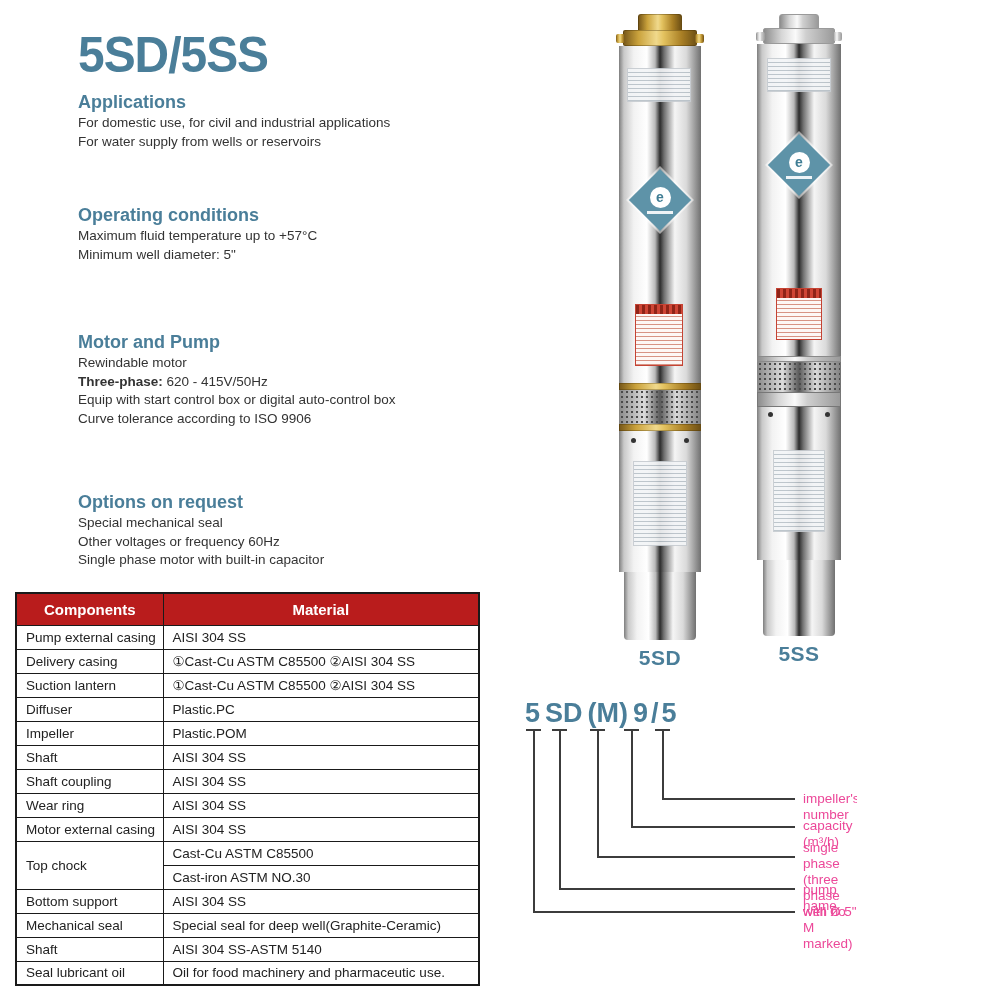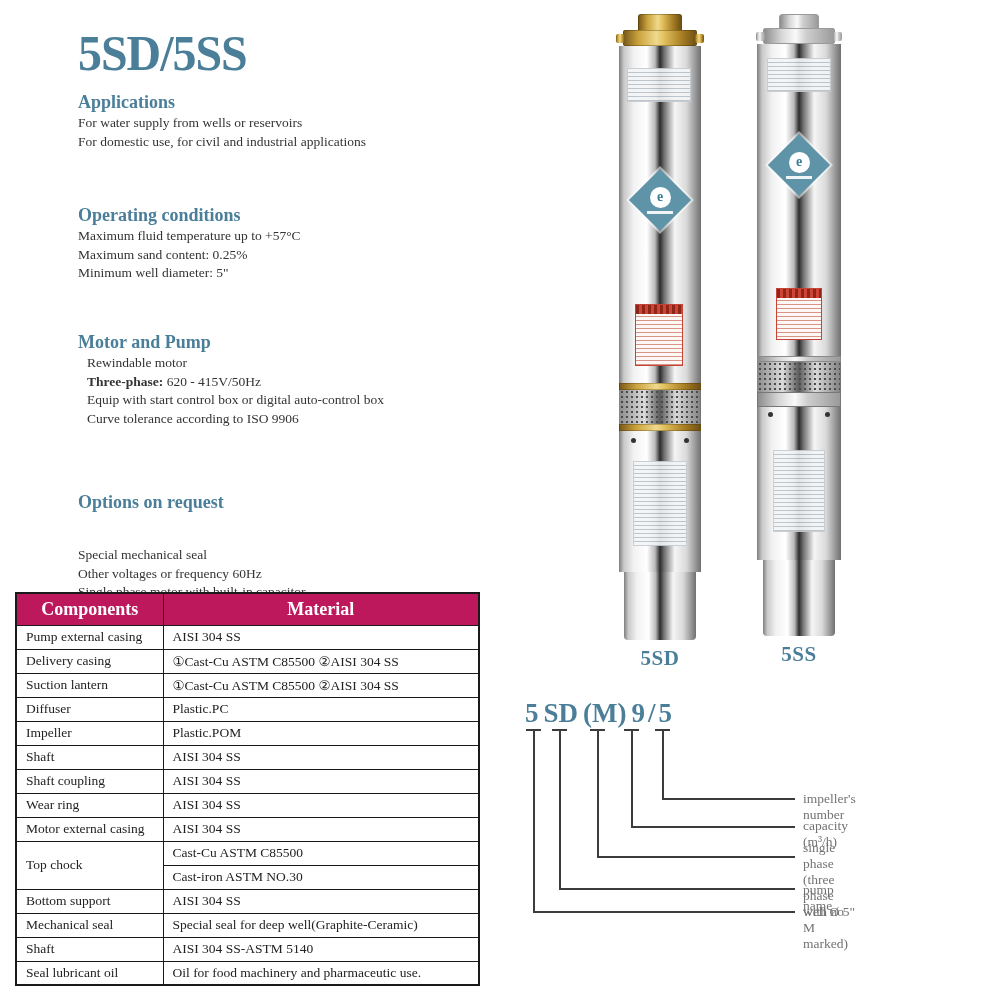--- a/index.html
+++ b/index.html
@@ -1,47 +1,47 @@
 <!DOCTYPE html>
 <html><head>
 <meta charset="utf-8">
 <style>
   * { margin:0; padding:0; box-sizing:border-box; }
   html,body { background:#ffffff; }
   body { font-family:"Liberation Sans", sans-serif; color:#3a3a3a; }
-  .page { position:relative; width:857px; height:1000px; background:#fff; overflow:hidden;font-family:Liberation Serif, serif; }
+  .page { position:relative; width:857px; height:1000px; background:#fff; overflow:hidden; }
 
   
   .doc-title {
     position:absolute; left:78px; top:24px;
     font-size:47px; font-weight:bold; letter-spacing:-1px;
     color:#4a7e99; transform:scale(1.02,1.08); transform-origin:left top;
   }
   .sec-head { position:absolute; font-size:18px; font-weight:bold; color:#4a7e99; }
   .sec-body { position:absolute; font-size:13.5px; color:#333; }
   .sec-body div { line-height:18.5px; }
   .b { font-weight:bold; }
 
   #app-head { left:78px; top:92px; }
   #app-body { left:78px; top:114px; }
   #op-head  { left:78px; top:205px; }
   #op-body  { left:78px; top:227px; }
   #mo-head  { left:78px; top:332px; }
-  #mo-body  { left:78px; top:354px;margin-left:9px; }
+  #mo-body  { left:78px; top:354px; }
   #opt-head { left:78px; top:492px; }
-  #opt-body { left:78px; top:514px;margin-top:32px; }
+  #opt-body { left:78px; top:514px; }
 
   
   .mat-table {
     position:absolute; left:15px; top:592px; width:465px;
     border-collapse:collapse; font-size:13.5px; color:#222;
     border:2px solid #1a1a1a;
   }
   .mat-table th {
-    background:#be185d; color:#fff; font-size:18px; font-weight:bold;
+    background:#b91c1c; color:#fff; font-size:15px; font-weight:bold;
     height:32px; border:1px solid #1a1a1a; text-align:center;
   }
   .mat-table td {
     height:24px; border:1px solid #1a1a1a; padding:1px 6px 1px 9px;
     white-space:nowrap; vertical-align:middle;
   }
   .mat-table td.c1 { width:147px; }
 
   
   .pump { position:absolute; }
@@ -90,39 +90,38 @@
   .pump-caption { width:100%; text-align:center; font-size:21px; font-weight:bold;
     color:#4a7e99; letter-spacing:.5px; }
 
   
   .mc-title { position:absolute; left:525px; top:698px; display:flex; gap:5px;
     font-size:27px; font-weight:bold; color:#4a7e99; }
   .mc-title .slash { margin:0 -2px; }
   .tick { position:absolute; width:15px; height:2px; background:#3c3c3c; }
   .vline { position:absolute; width:1.5px; background:#3c3c3c; }
   .hline { position:absolute; height:1.5px; background:#3c3c3c; }
-  .mc-label { position:absolute; left:803px; font-size:13.5px; color:#737373; line-height:16px; }
+  .mc-label { position:absolute; left:803px; font-size:13.5px; color:#ec4899; line-height:16px; }
 </style>
 </head>
 <body>
 
 <div class="page">
 
   <div class="doc-title">5SD/5SS</div>
 
   <div id="app-head" class="sec-head">Applications</div>
   <div id="app-body" class="sec-body">
+    <div>For domestic use, for civil and industrial applications</div>
     <div>For water supply from wells or reservoirs</div>
-    <div>For domestic use, for civil and industrial applications</div>
   </div>
 
   <div id="op-head" class="sec-head">Operating conditions</div>
   <div id="op-body" class="sec-body">
     <div>Maximum fluid temperature up to +57°C</div>
-    <div>Maximum sand content: 0.25%</div>
     <div>Minimum well diameter: 5"</div>
   </div>
 
   <div id="mo-head" class="sec-head">Motor and Pump</div>
   <div id="mo-body" class="sec-body">
     <div>Rewindable motor</div>
     <div><span class="b">Three-phase:</span><span> 620 - 415V/50Hz</span></div>
     <div>Equip with start control box or digital auto-control box</div>
     <div>Curve tolerance according to ISO 9906</div>
   </div>

